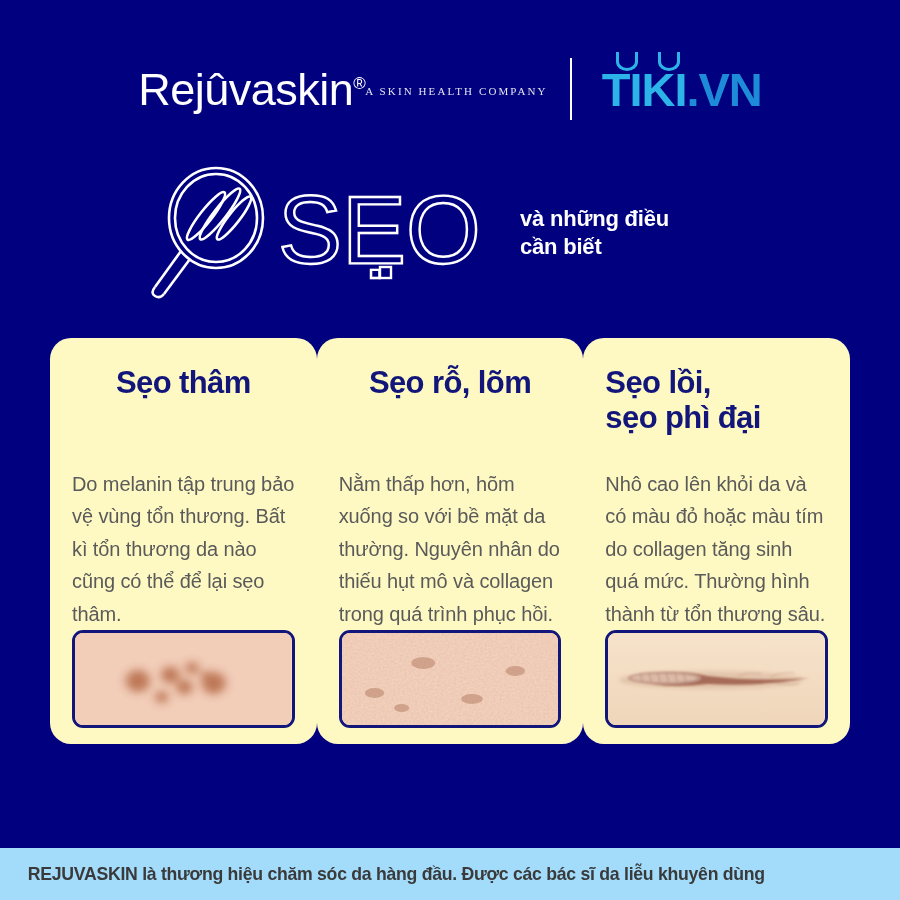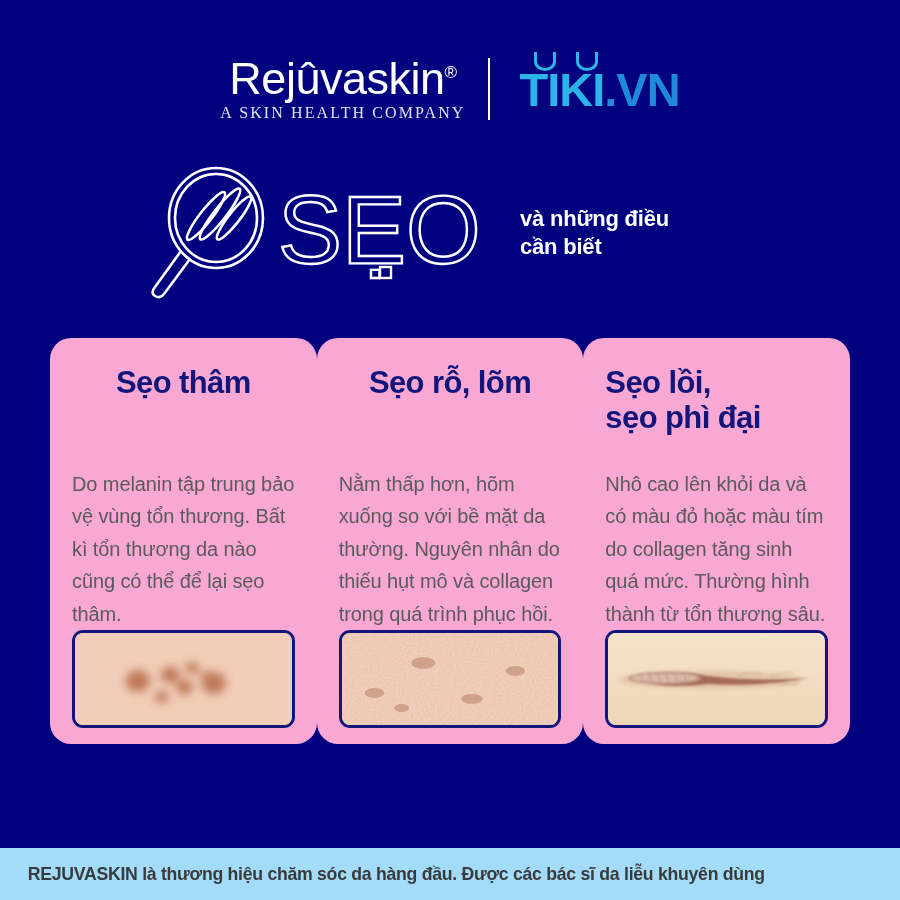--- a/index.html
+++ b/index.html
@@ -21,42 +21,42 @@
     top: 44px;
     left: 0;
     width: 900px;
     height: 90px;
     display: flex;
     align-items: center;
     justify-content: center;
   }
   .brand-block {
     display: flex;
-    flex-direction: column;
+    flex-direction: row;
     align-items: center;
     padding-right: 22px;
   }
   .brand-wordmark {
     position: relative;
     color: #ffffff;
     font-size: 45px;
     font-weight: 400;
     letter-spacing: -0.5px;
     line-height: 1;
     font-family: "Liberation Sans", sans-serif;
   }
   .brand-reg {
     font-size: 17px;
     vertical-align: super;
     line-height: 1;
   }
   .brand-tagline {
     color: #e4e4ef;
     font-family: "Liberation Serif", serif;
-    font-size: 16px;
+    font-size: 11px;
     letter-spacing: 2.1px;
     margin-top: 3px;
     white-space: nowrap;
   }
   .logo-divider {
     width: 2px;
     height: 62px;
     background: #ffffff;
     margin: 0 0 0 0;
   }
@@ -122,21 +122,21 @@
     top: 338px;
     left: 50px;
     width: 800px;
     height: 406px;
     display: flex;
     justify-content: space-between;
   }
   .card {
     width: 273px;
     height: 406px;
-    background: #f9a8d4;
+    background: #fef9c3;
     border-radius: 21px;
     box-sizing: border-box;
     padding: 28px 22px 22px 22px;
     display: flex;
     flex-direction: column;
   }
   .card-title {
     color: #12167a;
     font-size: 31px;
     font-weight: bold;

